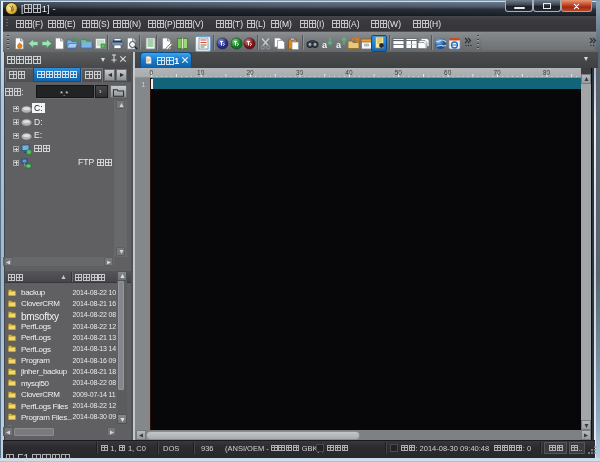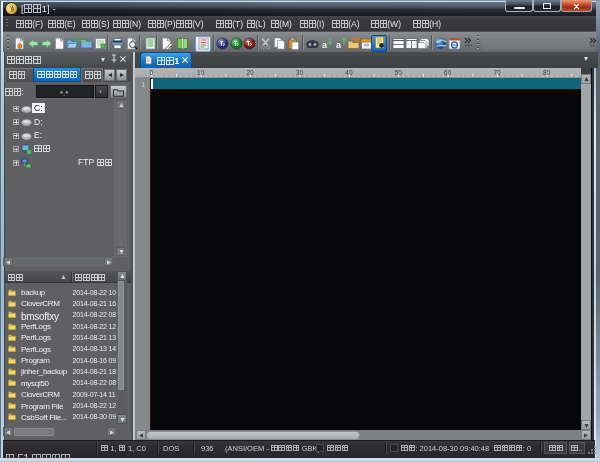--- a/index.html
+++ b/index.html
@@ -404,27 +404,27 @@
 <svg class="ic" style="left:7.5px;top:389.6500000000002px;width:8px;height:9px" viewBox="0 0 10 9">
     <path d="M.5 1h3.5l.8 1.2h4.7V8.5H.5z" fill="#e8c84e" stroke="#8a6a14" stroke-width=".6"></path>
     <path d="M.5 3h9v5.5H.5z" fill="#f0d870" stroke="#8a6a14" stroke-width=".5"></path>
   </svg>
 <div class="t" style="left:21px;top:390.1500000000002px;font-size:8px;color:#eff1f2;width:51px;overflow:hidden;letter-spacing:-.3px">CloverCRM</div>
 <div class="t" style="left:72.5px;top:390.6500000000002px;font-size:7px;color:#e8eaec;letter-spacing:-.15px">2009-07-14 11</div>
 <svg class="ic" style="left:7.5px;top:401.0000000000002px;width:8px;height:9px" viewBox="0 0 10 9">
     <path d="M.5 1h3.5l.8 1.2h4.7V8.5H.5z" fill="#e8c84e" stroke="#8a6a14" stroke-width=".6"></path>
     <path d="M.5 3h9v5.5H.5z" fill="#f0d870" stroke="#8a6a14" stroke-width=".5"></path>
   </svg>
-<div class="t" style="left:21px;top:401.5000000000002px;font-size:8px;color:#eff1f2;width:51px;overflow:hidden;letter-spacing:-.3px">Program File</div>
+<div class="t" style="left:21px;top:401.5000000000002px;font-size:8px;color:#eff1f2;width:51px;overflow:hidden;letter-spacing:-.3px">PerfLogs Files</div>
 <div class="t" style="left:72.5px;top:402.0000000000002px;font-size:7px;color:#e8eaec;letter-spacing:-.15px">2014-08-22 12</div>
 <svg class="ic" style="left:7.5px;top:412.35000000000025px;width:8px;height:9px" viewBox="0 0 10 9">
     <path d="M.5 1h3.5l.8 1.2h4.7V8.5H.5z" fill="#e8c84e" stroke="#8a6a14" stroke-width=".6"></path>
     <path d="M.5 3h9v5.5H.5z" fill="#f0d870" stroke="#8a6a14" stroke-width=".5"></path>
   </svg>
-<div class="t" style="left:21px;top:412.85000000000025px;font-size:8px;color:#eff1f2;width:51px;overflow:hidden;letter-spacing:-.3px">CsbSoft File...</div>
+<div class="t" style="left:21px;top:412.85000000000025px;font-size:8px;color:#eff1f2;width:51px;overflow:hidden;letter-spacing:-.3px">Program Files...</div>
 <div class="t" style="left:72.5px;top:413.35000000000025px;font-size:7px;color:#e8eaec;letter-spacing:-.15px">2014-08-30 09</div>
 <svg class="ic" style="left:7.5px;top:423.7000000000003px;width:8px;height:9px" viewBox="0 0 10 9">
     <path d="M.5 1h3.5l.8 1.2h4.7V8.5H.5z" fill="#e8c84e" stroke="#8a6a14" stroke-width=".6"></path>
     <path d="M.5 3h9v5.5H.5z" fill="#f0d870" stroke="#8a6a14" stroke-width=".5"></path>
   </svg>
 <div class="t" style="left:21px;top:424.2000000000003px;font-size:8px;color:#eff1f2;width:51px;overflow:hidden;letter-spacing:-.3px">QSSOFT</div>
 <div class="t" style="left:72.5px;top:424.7000000000003px;font-size:7px;color:#e8eaec;letter-spacing:-.15px">2014-08-21 08</div>
 <div style="position:absolute;left:5px;top:425.5px;width:126px;height:2px;background:#606062"></div>
 <div style="position:absolute;left:117px;top:271px;width:10px;height:153px;background:#5a5c5e"></div>
 <div style="position:absolute;left:117px;top:271px;width:10px;height:10px;background:linear-gradient(#85898b,#6e7274);border:1px solid #515356"></div>

